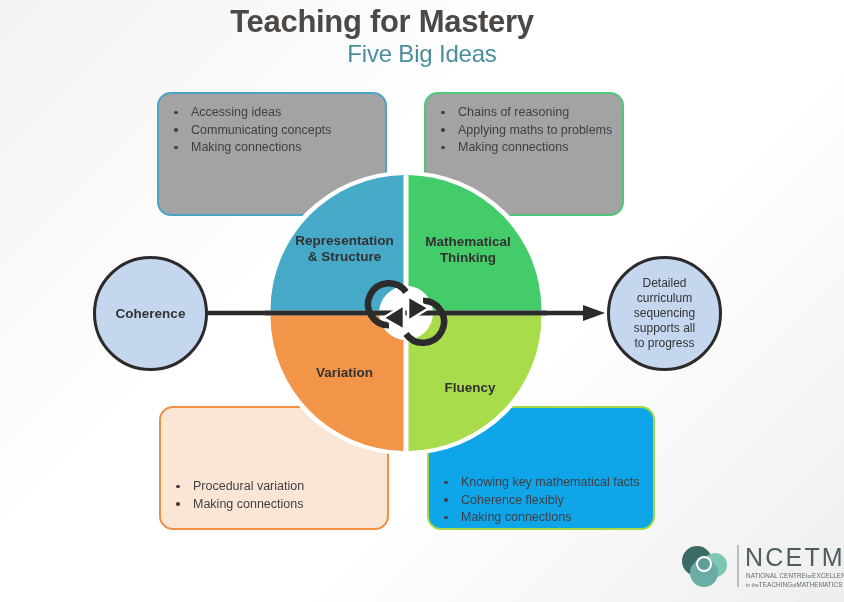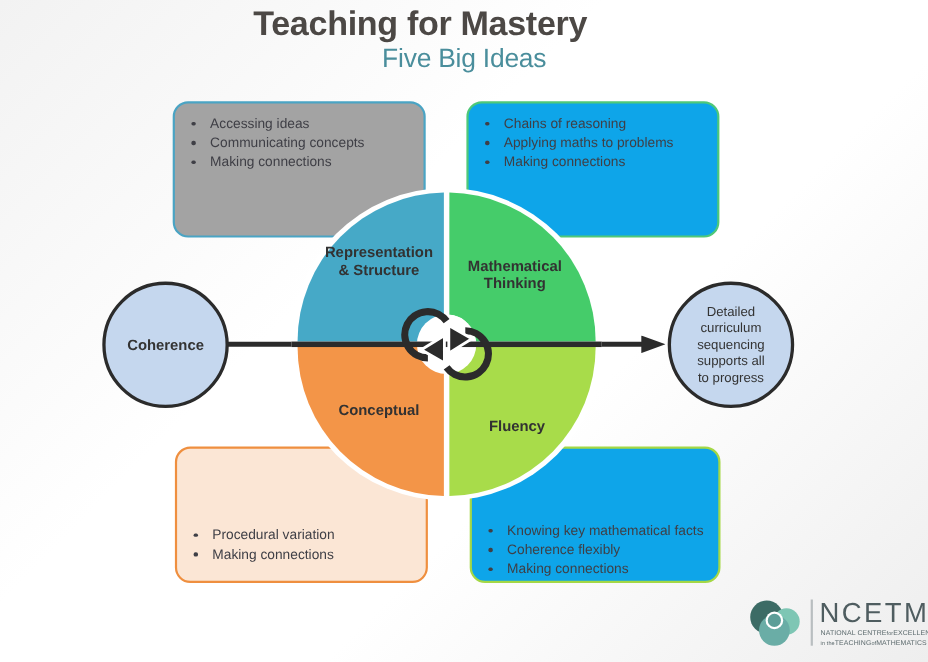--- a/index.html
+++ b/index.html
@@ -36,41 +36,41 @@
   }
   .box li:before{
     content:"";position:absolute;left:9px;top:6.5px;
     width:3.5px;height:3.5px;border-radius:50%;background:#3f3f46;
   }
 
   #box-tl{left:157px;top:92px;width:230px;height:124px;
           background:#a3a3a3;border-color:#4aa4c4;}
   #box-tl ul{padding:10px 0 0 6px;}
 
-  #box-tr{left:424px;top:92px;width:230px;height:124px;
-          background:#0ea5e9;border-color:#4ec878;}
+  #box-tr{left:424px;top:92px;width:200px;height:124px;
+          background:#a3a3a3;border-color:#4ec878;}
   #box-tr ul{padding:10px 0 0 6px;}
 
   #box-bl{left:159px;top:406px;width:230px;height:124px;
           background:#fbe6d5;border-color:#ef8f3f;}
   #box-bl ul{padding:70px 0 0 6px;}
 
   #box-br{left:427px;top:406px;width:228px;height:124px;
           background:#0ea5e9;border-color:#a4d845;}
   #box-br ul{padding:66px 0 0 6px;}
 
   
   #pie{position:absolute;left:265px;top:165px;width:282px;height:296px;}
   #pie svg{display:block;}
   .quad-label{
     position:absolute;text-align:center;
     font-size:13.5px;font-weight:bold;color:#323232;line-height:16px;
     pointer-events:none;
   }
-  #lab-rep{left:282px;top:222px;width:125px;}
+  #lab-rep{left:282px;top:233px;width:125px;}
   #lab-mat{left:408px;top:234px;width:120px;}
   #lab-var{left:283px;top:365px;width:123px;}
   #lab-flu{left:410px;top:380px;width:120px;}
 
   
   .side-circle{
     position:absolute;border-radius:50%;
     background:#c5d7ee;border:3px solid #2b2b2b;
     display:flex;align-items:center;justify-content:center;
     box-sizing:border-box;text-align:center;
@@ -166,21 +166,21 @@
   </div>
 
   <div class="quad-label" id="lab-rep">
     <span>Representation</span><br>
     <span>&amp; Structure</span>
   </div>
   <div class="quad-label" id="lab-mat">
     <span>Mathematical</span><br>
     <span>Thinking</span>
   </div>
-  <div class="quad-label" id="lab-var">Conceptual</div>
+  <div class="quad-label" id="lab-var">Variation</div>
   <div class="quad-label" id="lab-flu">Fluency</div>
 
   <div class="side-circle" id="circle-left">
     <span>Coherence</span>
   </div>
   <div class="side-circle" id="circle-right">
     <span>Detailed curriculum sequencing supports all to progress</span>
   </div>
 
   <div id="logo">

